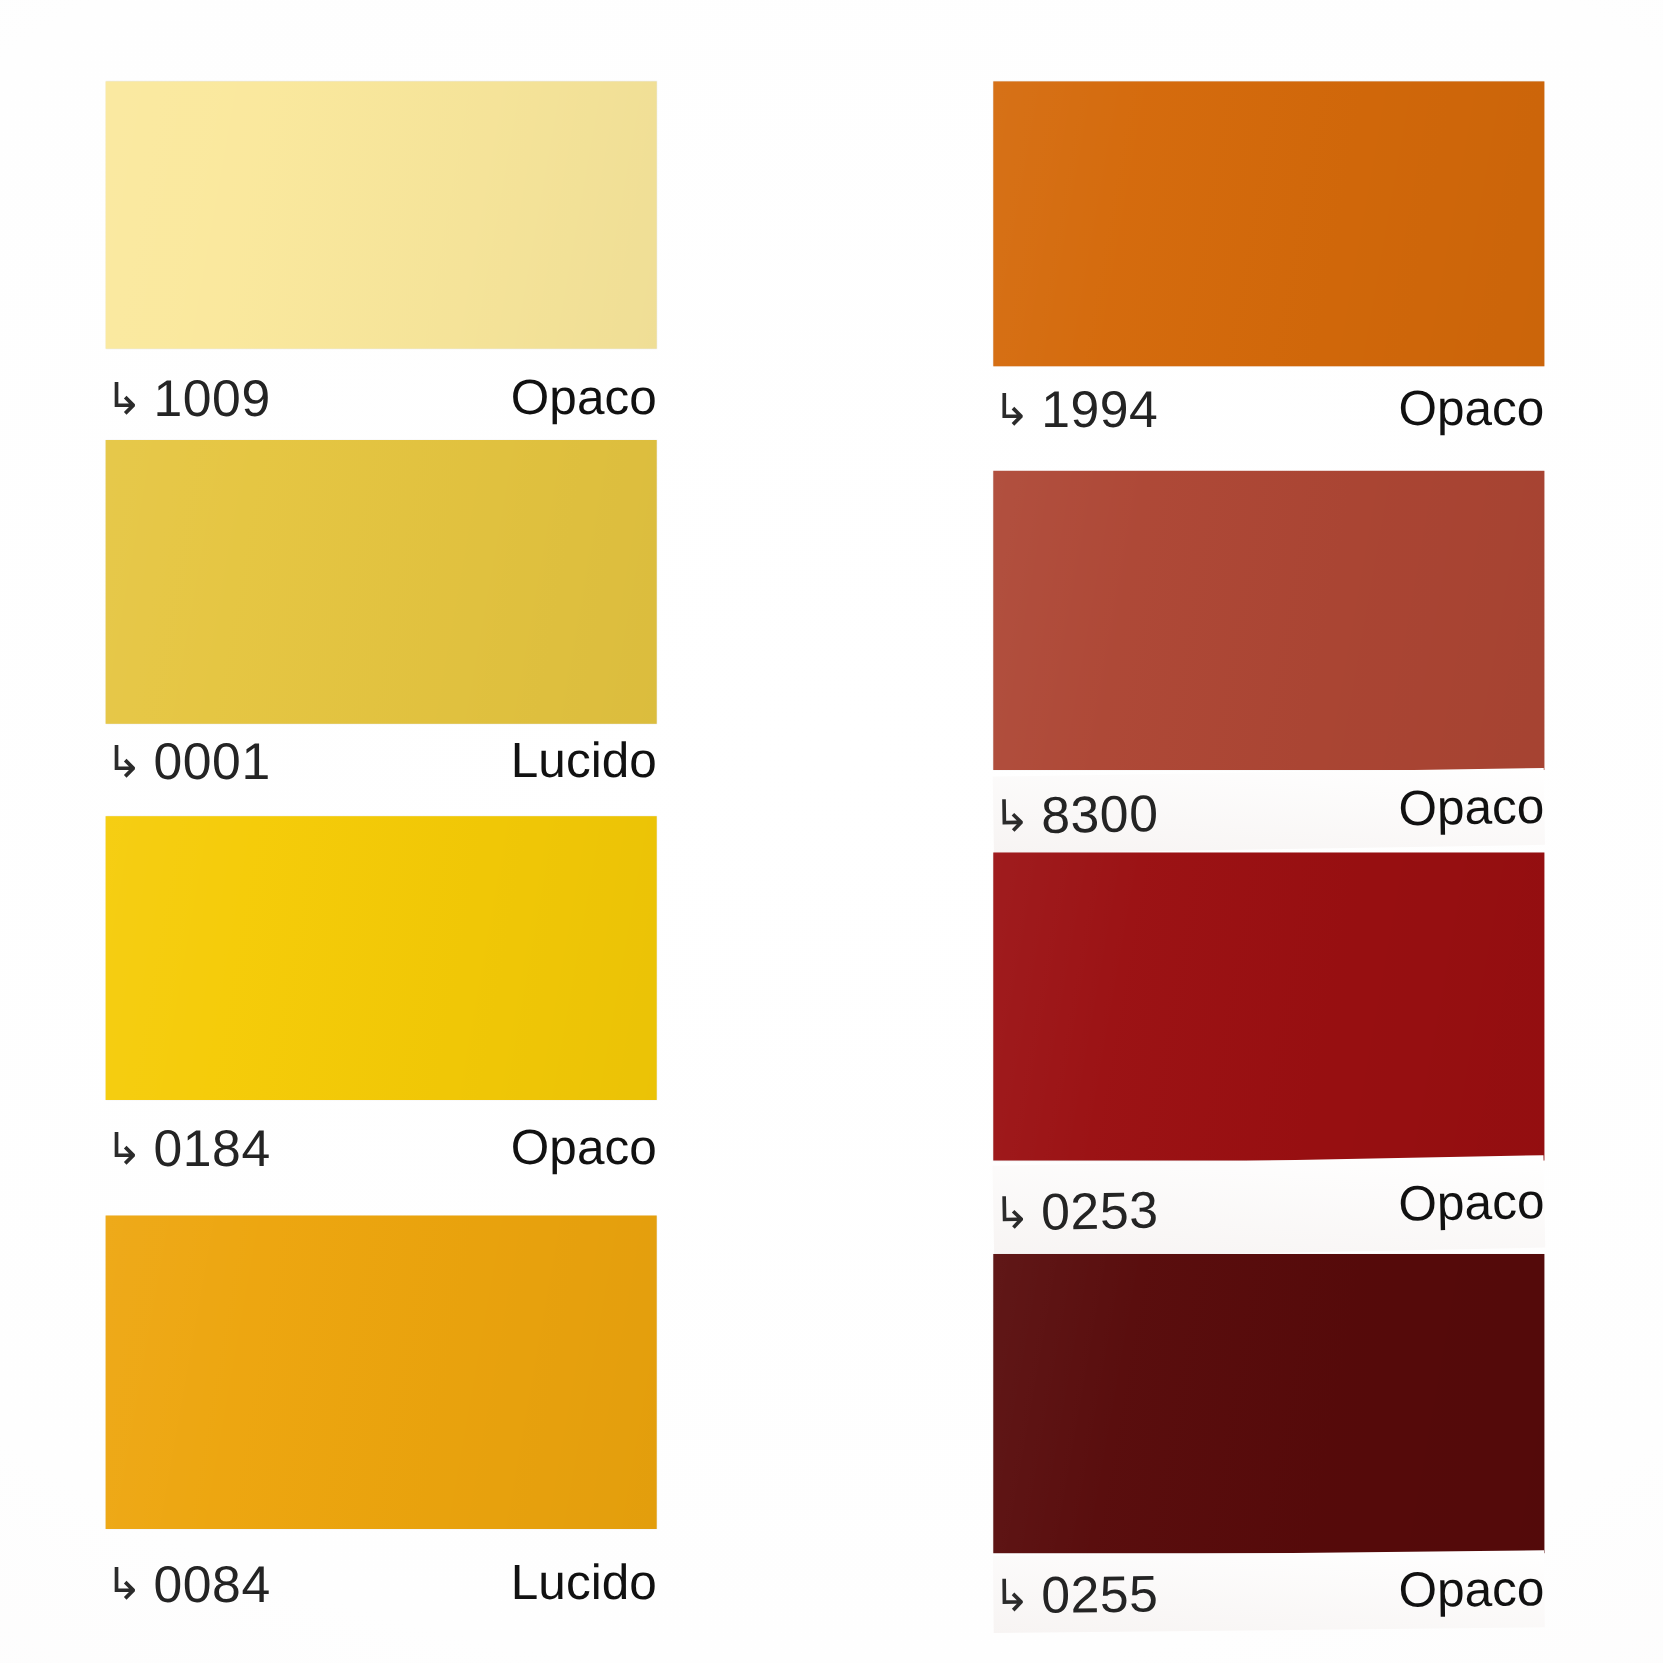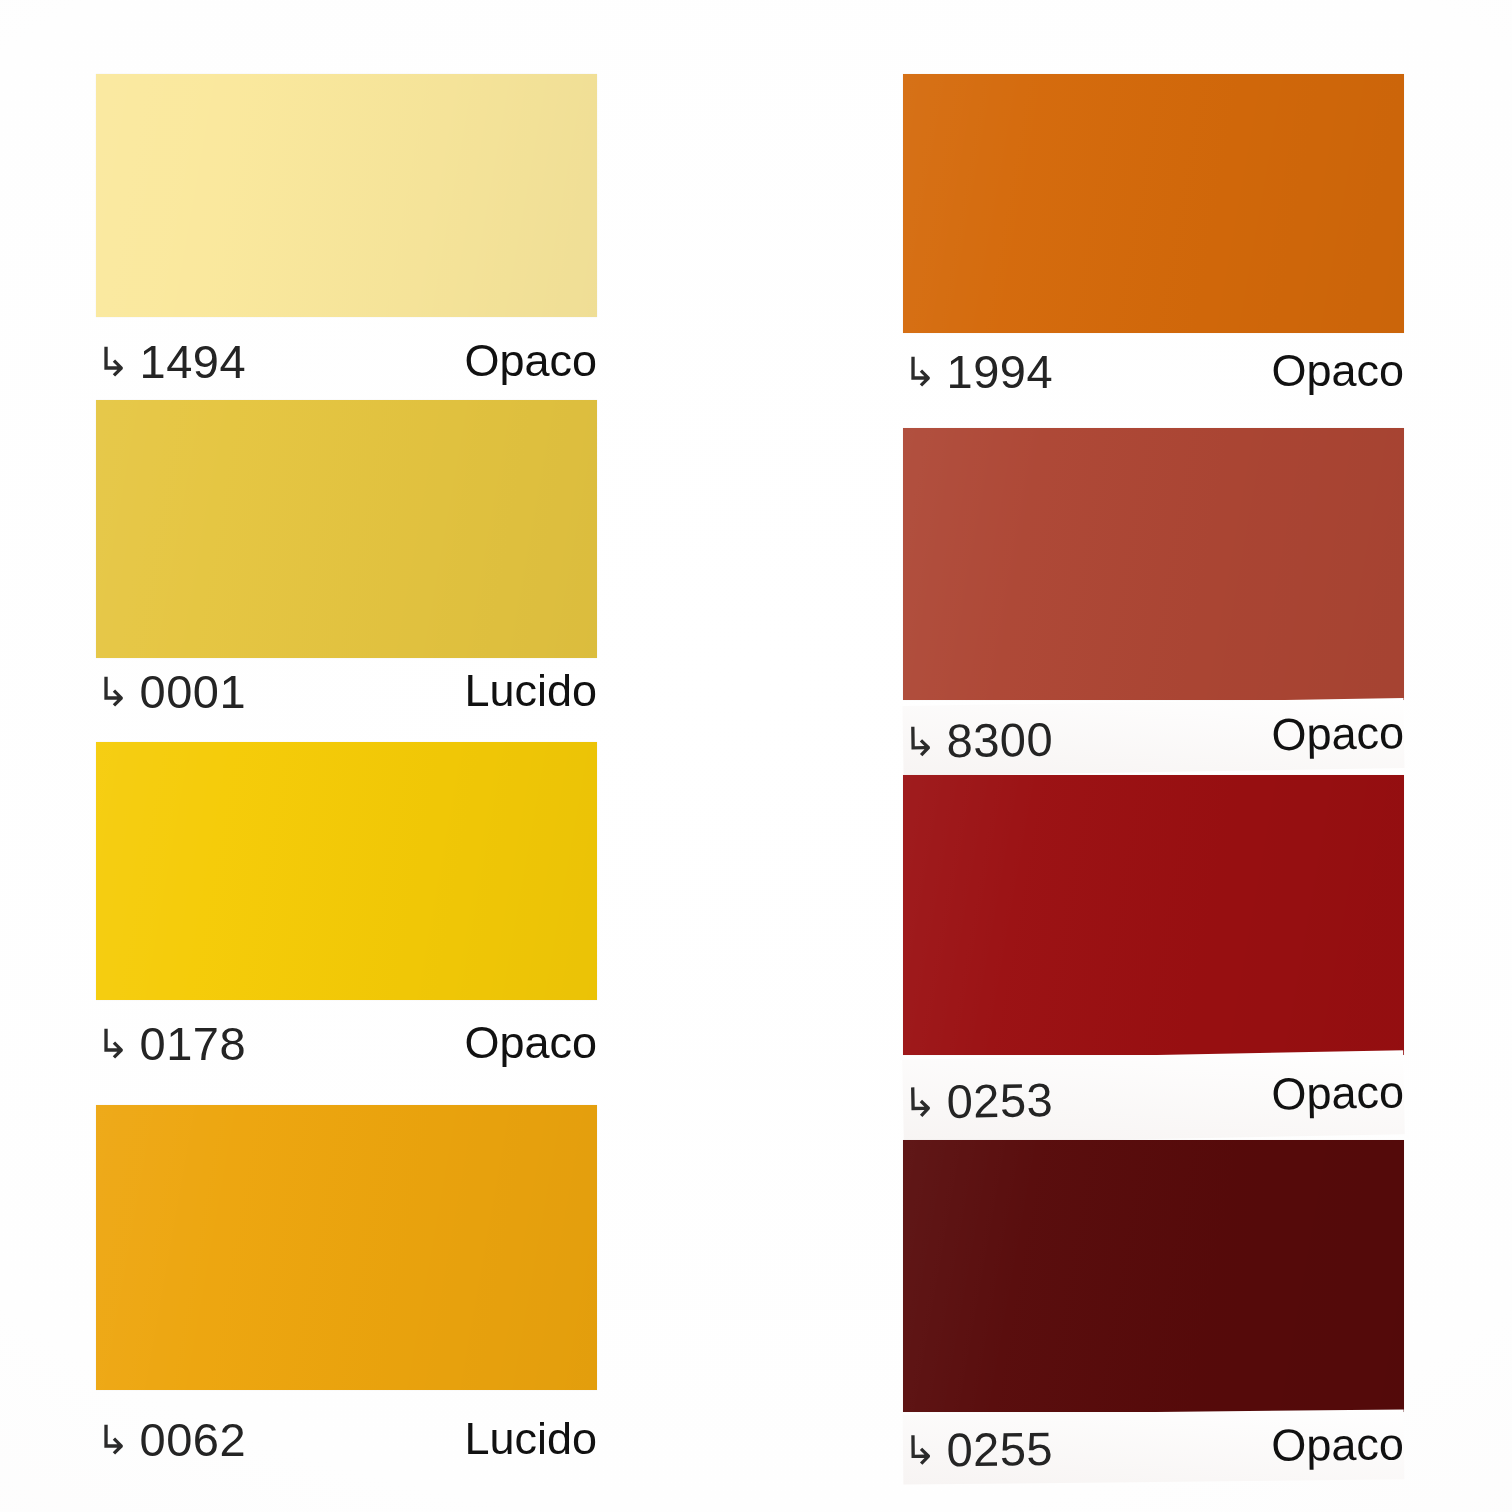--- a/index.html
+++ b/index.html
@@ -93,21 +93,21 @@
 <div class="board">
 
   <div class="column" id="col-left">
 
     <div class="swatch-row" style="left:96px;top:74px;width:501px;height:243px;">
       <div class="chip" style="background:#fae89c;"></div>
     </div>
     <div class="label-band" style="left:96px;top:330px;width:501px;height:62px;">
       <span class="code-group">
         <span class="arrow-icon">↳</span>
-        <span class="code-text">1494</span>
+        <span class="code-text">1009</span>
       </span>
       <span class="finish-text">Opaco</span>
     </div>
 
     <div class="swatch-row" style="left:96px;top:400px;width:501px;height:258px;">
       <div class="chip" style="background:#e5c540;"></div>
     </div>
     <div class="label-band" style="left:96px;top:660px;width:501px;height:62px;">
       <span class="code-group">
         <span class="arrow-icon">↳</span>
@@ -115,32 +115,32 @@
       </span>
       <span class="finish-text">Lucido</span>
     </div>
 
     <div class="swatch-row" style="left:96px;top:742px;width:501px;height:258px;">
       <div class="chip" style="background:#f5cb06;"></div>
     </div>
     <div class="label-band" style="left:96px;top:1012px;width:501px;height:62px;">
       <span class="code-group">
         <span class="arrow-icon">↳</span>
-        <span class="code-text">0178</span>
+        <span class="code-text">0184</span>
       </span>
       <span class="finish-text">Opaco</span>
     </div>
 
     <div class="swatch-row" style="left:96px;top:1105px;width:501px;height:285px;">
       <div class="chip" style="background:#eda50d;"></div>
     </div>
     <div class="label-band" style="left:96px;top:1408px;width:501px;height:62px;">
       <span class="code-group">
         <span class="arrow-icon">↳</span>
-        <span class="code-text">0062</span>
+        <span class="code-text">0084</span>
       </span>
       <span class="finish-text">Lucido</span>
     </div>
 
   </div>
 
   <div class="column" id="col-right">
 
     <div class="swatch-row" style="left:147px;top:74px;width:501px;height:259px;">
       <div class="chip" style="background:#d4690a;"></div>

